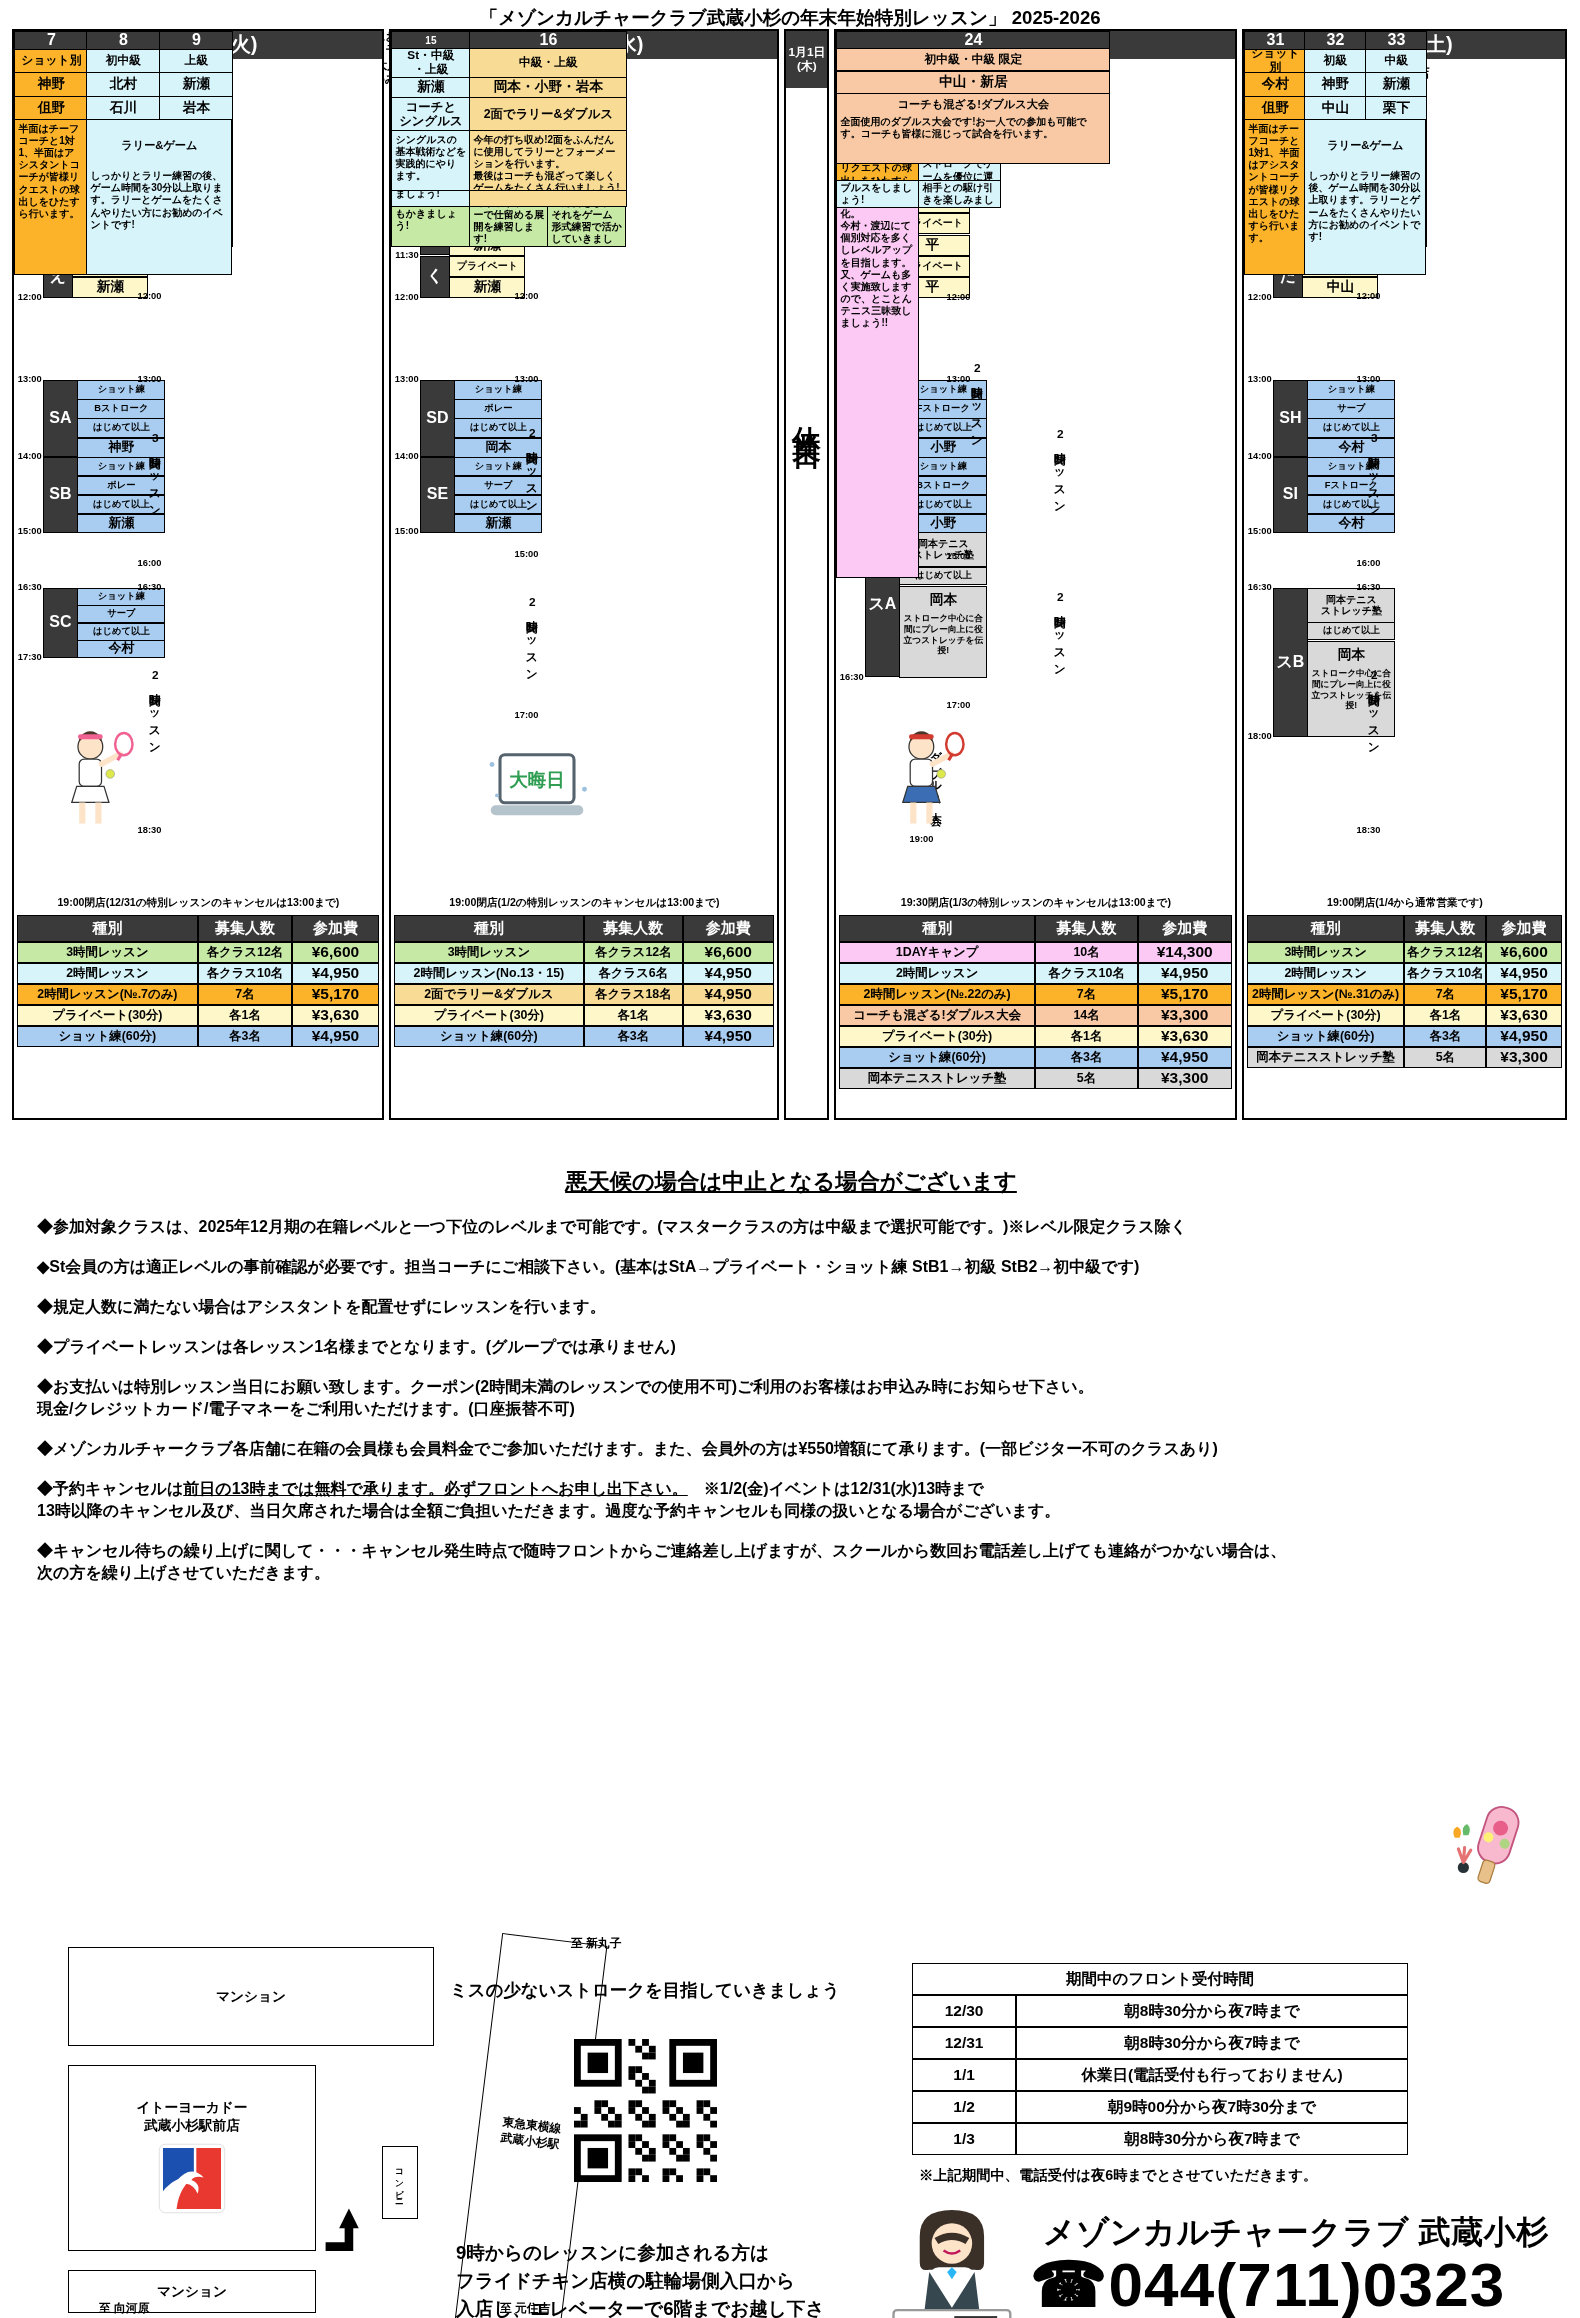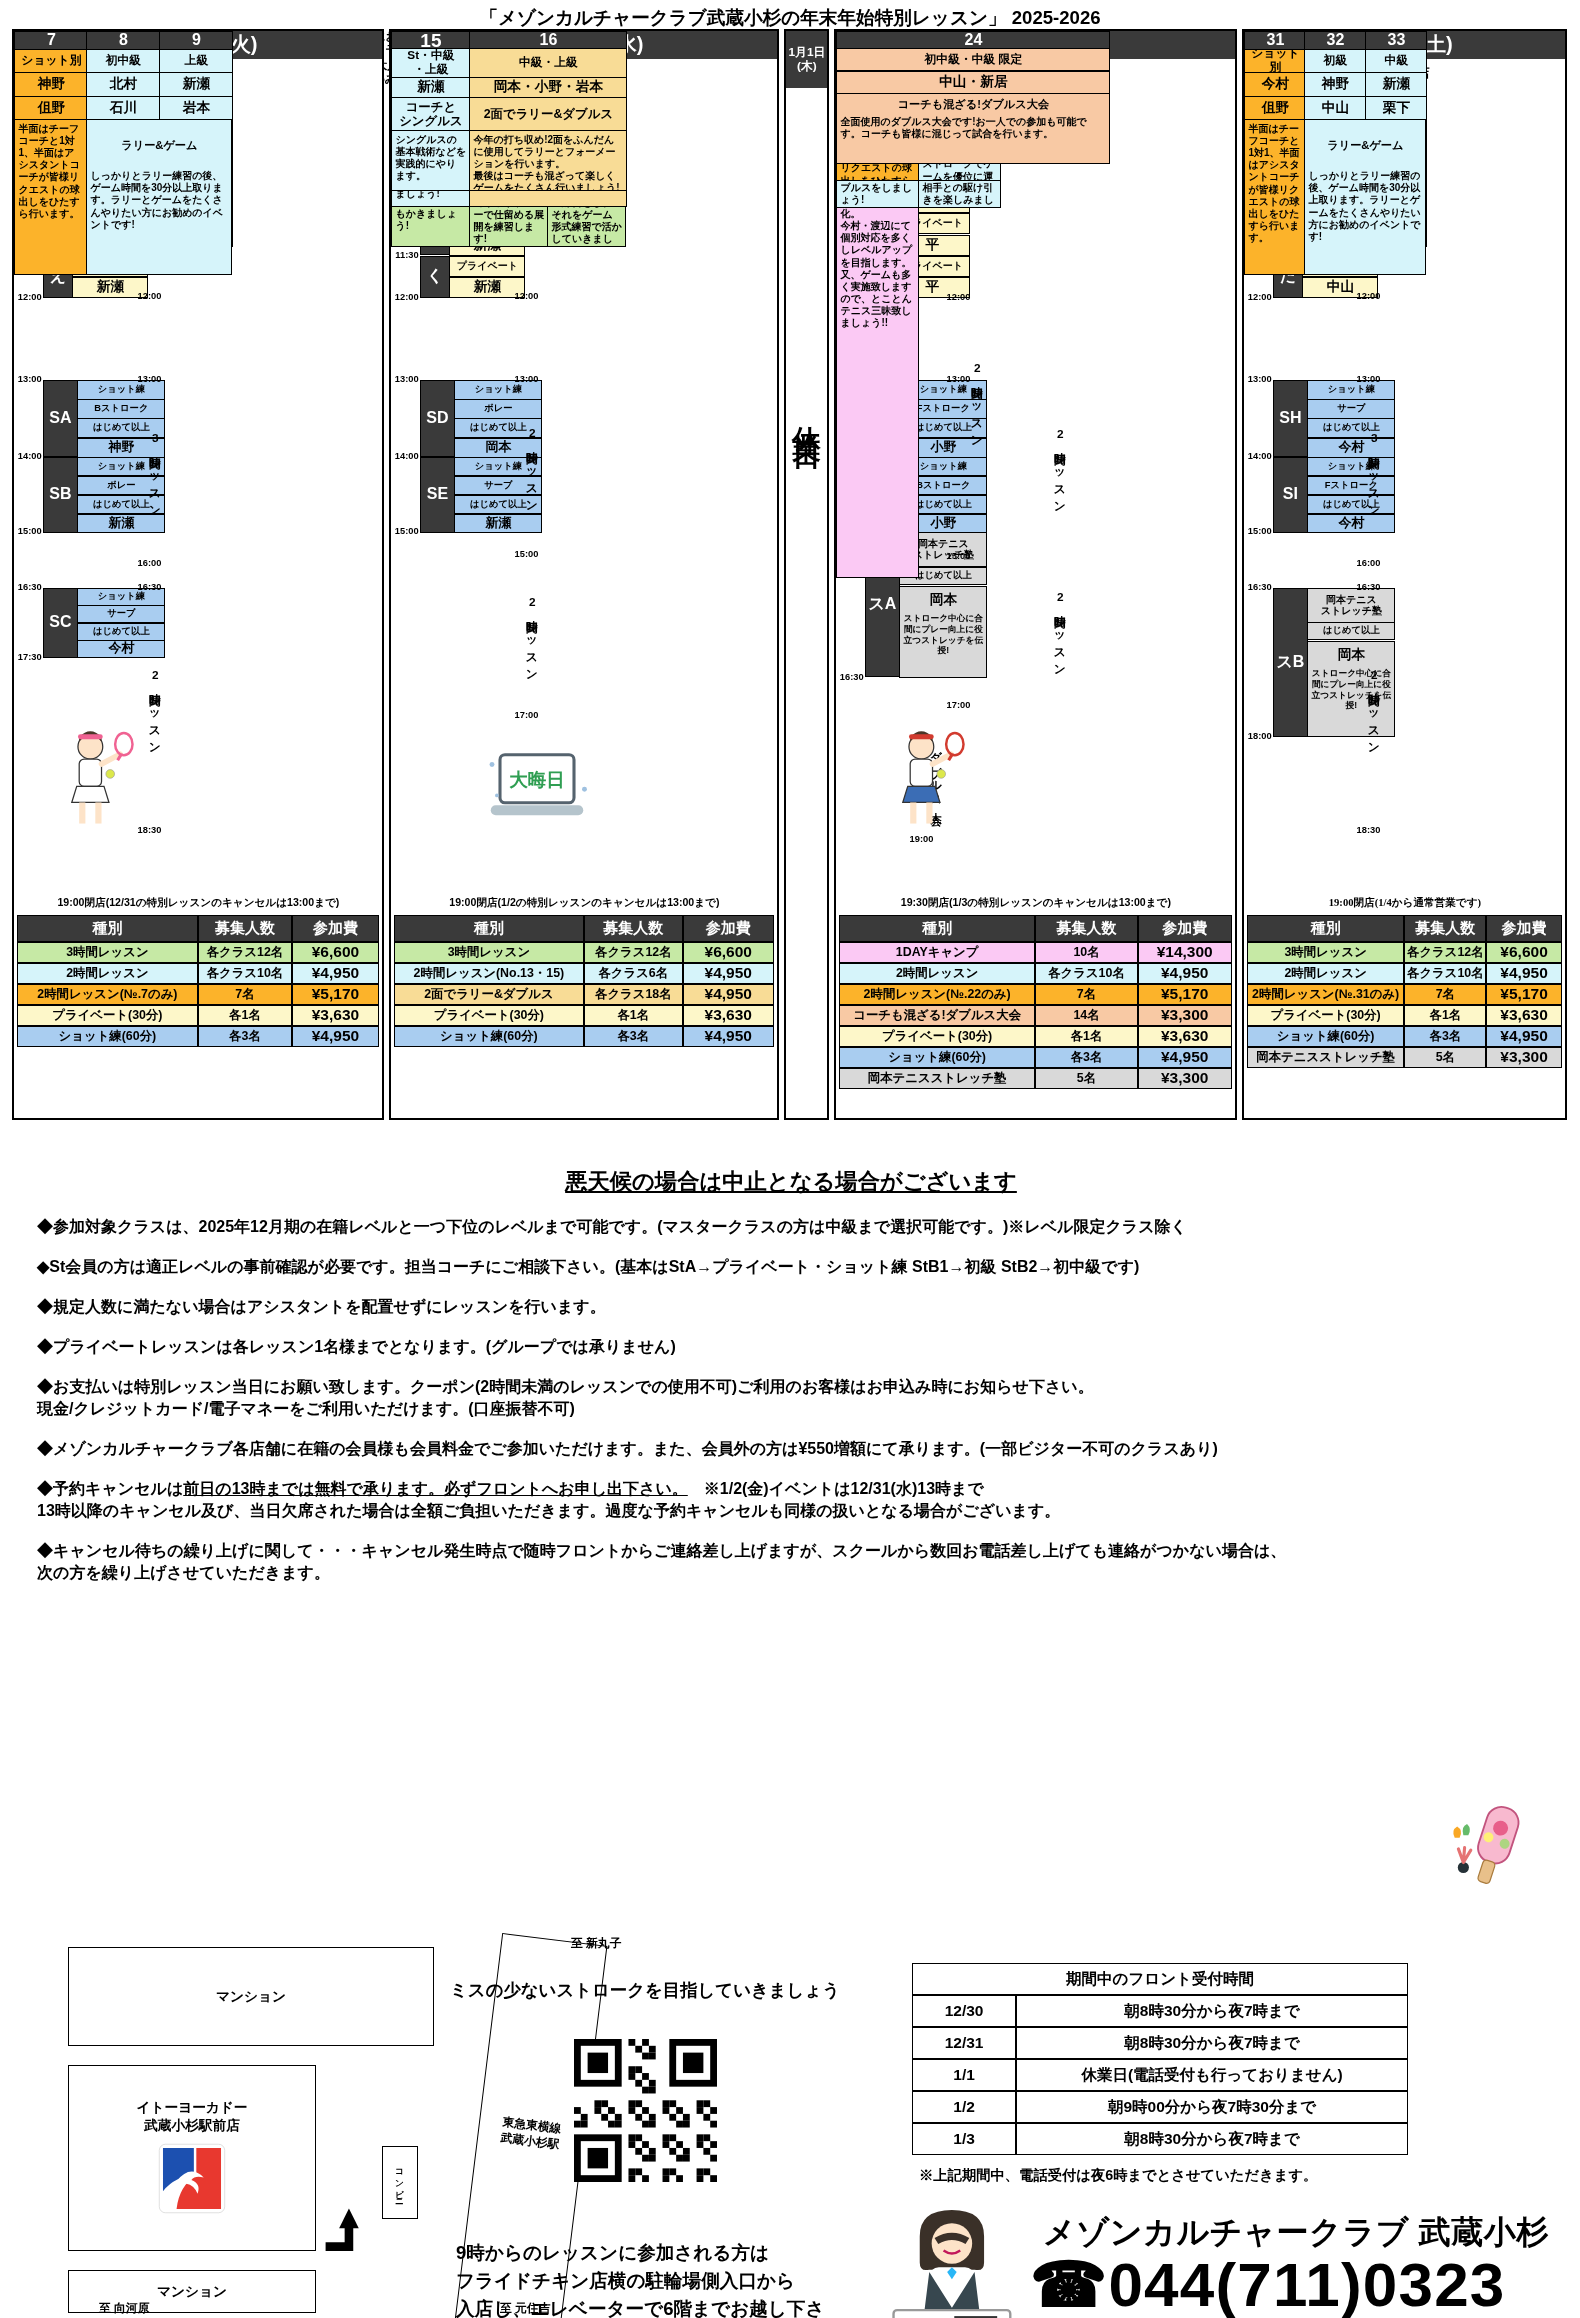--- a/index.html
+++ b/index.html
@@ -291,21 +291,21 @@
         <div class="cell bg-tan" style="left: 78px; top: 61px; width: 158px; height: 32px; font-size: 12.4px;">2面でラリー&amp;ダブルス</div>
         <div class="cell bg-cyan desc" style="left: 0px; top: 92px; width: 79px; height: 84px; font-size: 10px;"><span class="bod" style="white-space: pre-line;">ゲームをイメージしたラリーをします。その後、熱いダブルスをしましょう!</span></div>
         <div class="cell bg-tan desc" style="left: 78px; top: 92px; width: 158px; height: 84px; font-size: 10px;"><span class="bod" style="white-space: pre-line;">今年の打ち収め!2面をふんだんに使用してラリーとフォーメーションを行います。
 最後はコーチも混ざって楽しくゲームをたくさん行いましょう!</span></div>
       </div>
       <div class="vwrap" style="left: 133px; top: 526px; width: 16px; height: 159px;">
         <span class="vlab">2時間レッスン</span>
       </div>
       <div class="tl" style="left: 112px; top: 680px; width: 35px;">17:00</div>
       <div class="grid" style="left: 150px; top: 526px; width: 235px; height: 159px;">
-        <div class="cell dark" style="left: 0px; top: 0px; width: 79px; height: 21px; font-size: 19px;">15</div>
+        <div class="cell dark" style="left: 0px; top: 0px; width: 79px; height: 21px; font-size: 10px;">15</div>
         <div class="cell dark" style="left: 78px; top: 0px; width: 158px; height: 18.6px; font-size: 16px;">16</div>
         <div class="cell bg-cyan" style="left: 0px; top: 17.4px; width: 79px; height: 30px; font-size: 11.8px;">St・中級
 ・上級</div>
         <div class="cell bg-tan" style="left: 78px; top: 17.4px; width: 158px; height: 30px; font-size: 11.8px;">中級・上級</div>
         <div class="cell bg-cyan" style="left: 0px; top: 46px; width: 79px; height: 21px; font-size: 13.7px;">新瀬</div>
         <div class="cell bg-tan" style="left: 78px; top: 46px; width: 158px; height: 21px; font-size: 13.7px;">岡本・小野・岩本</div>
         <div class="cell bg-cyan" style="left: 0px; top: 66px; width: 79px; height: 35px; font-size: 12.4px;">コーチと
 シングルス</div>
         <div class="cell bg-tan" style="left: 78px; top: 66px; width: 158px; height: 35px; font-size: 12.4px;">2面でラリー&amp;ダブルス</div>
         <div class="cell bg-cyan desc" style="left: 0px; top: 99px; width: 79px; height: 61px; font-size: 10px;"><span class="bod" style="white-space: pre-line;">シングルスの基本戦術などを実践的にやります。</span></div>
@@ -518,21 +518,21 @@
           <rect x="86" y="128" width="10" height="34" fill="#fde3c8"></rect>
           <line x1="96" y1="66" x2="126" y2="50" stroke="#fde3c8" stroke-width="9" stroke-linecap="round"></line>
           <ellipse cx="132" cy="34" rx="14" ry="18" fill="none" stroke="#d23b2f" stroke-width="4"></ellipse>
           <line x1="128" y1="50" x2="122" y2="60" stroke="#d23b2f" stroke-width="5"></line>
           <circle cx="110" cy="82" r="7" fill="#dce84b" stroke="#999"></circle>
         </svg></div>
     </div>
     <div class="day" style="left: 1230px; width: 325px; top: 0px;">
       <div class="day-head">1月3日(土)</div>
       <div class="cnote" style="top: 34px;">8:30開店</div>
-      <div class="cnote small" style="top: 865px; font-family: Liberation Serif, serif;">19:00閉店(1/4から通常営業です)</div>
+      <div class="cnote small" style="top: 865px;">19:00閉店(1/4から通常営業です)</div>
       <div class="tl" style="left: 1.2px; top: 93px; width: 26px;">10:00</div>
       <div class="cell dark" style="left: 28.5px; top: 98px; width: 30px; height: 42px; font-size: 16px;">す</div>
       <div class="cell bg-yellow" style="left: 58px; top: 98px; width: 76px; height: 21px; font-size: 10px;">プライベート</div>
       <div class="cell bg-yellow" style="left: 58px; top: 119px; width: 76px; height: 21px; font-size: 13.7px;">神野</div>
       <div class="tl" style="left: 1.2px; top: 135px; width: 26px;">10:30</div>
       <div class="cell dark" style="left: 28.5px; top: 140px; width: 30px; height: 42px; font-size: 16px;">せ</div>
       <div class="cell bg-yellow" style="left: 58px; top: 140px; width: 76px; height: 21px; font-size: 10px;">プライベート</div>
       <div class="cell bg-yellow" style="left: 58px; top: 161px; width: 76px; height: 21px; font-size: 13.7px;">神野</div>
       <div class="tl" style="left: 1.2px; top: 177px; width: 26px;">11:00</div>
       <div class="cell dark" style="left: 28.5px; top: 182px; width: 30px; height: 42px; font-size: 16px;">そ</div>

